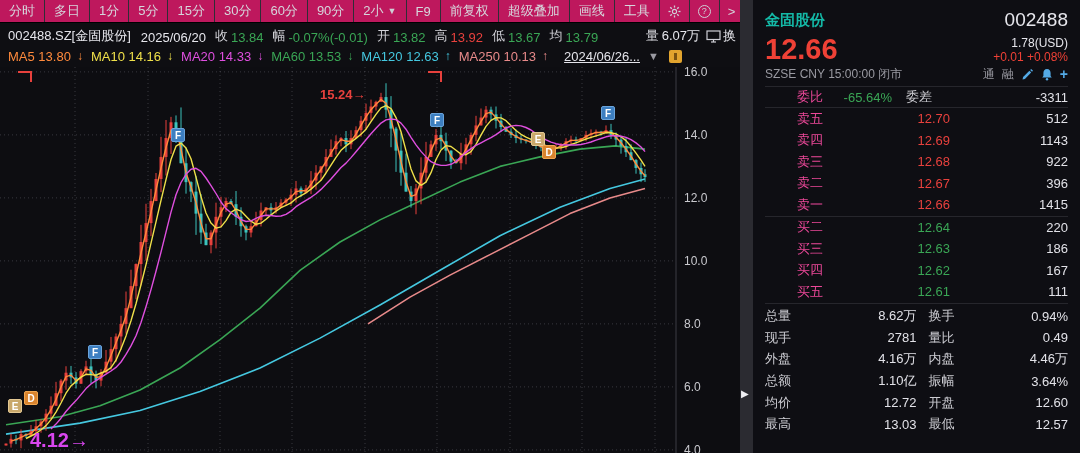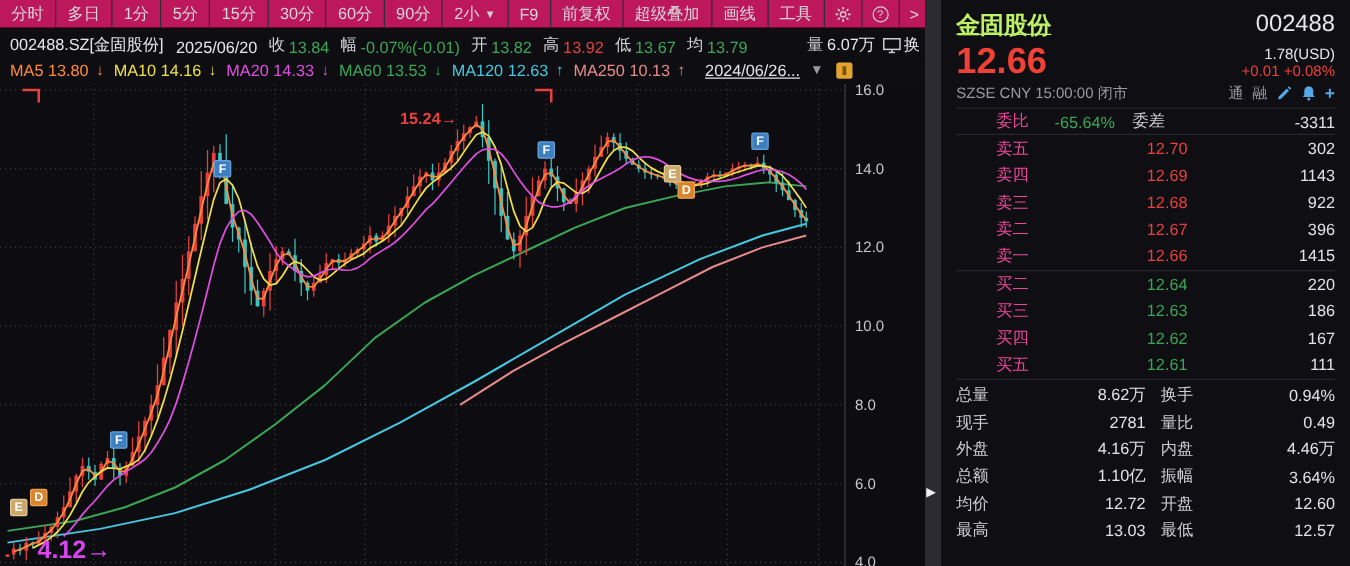--- a/index.html
+++ b/index.html
@@ -56,21 +56,21 @@
 
   
   .divider { width:13px; background:#2b2b31; position:relative; cursor:col-resize; }
   .divider .handle { position:absolute; top:388px; left:1px; color:#f0f0f4; font-size:10px; }
 
   
   .panel { flex:1; background:#0e0e13; padding:0 12px; font-size:13px;
            display:flex; flex-direction:column; }
   .p-head { padding-top:6px; }
   .name-row { height:28px; display:flex; align-items:center; justify-content:space-between; }
-  .stock-name { font-size:19px; font-weight:bold; color:#bef264;text-decoration:underline; }
+  .stock-name { font-size:15px; font-weight:bold; color:#14b8a6; }
   .stock-code { font-size:19px; color:#e6e6ec; }
   .price-row { height:30px; display:flex; align-items:flex-end; justify-content:space-between; }
   .big-price { font-size:29px; font-weight:bold; color:#ef4136; line-height:30px; }
   .price-side { text-align:right; font-size:12px; line-height:14px; }
   .usd { color:#e6e6ec; }
   .chg { color:#ef4136; }
   .meta-row { height:20px; display:flex; align-items:center; justify-content:space-between;
               font-size:12px; color:#9a9aa2; }
   .meta-icons { display:flex; align-items:center; gap:7px; color:#9a9aa2; }
   .blue-ic { color:#54aae6; font-size:14px; font-weight:bold; }
@@ -556,21 +556,21 @@
     <div class="p-row weibi-row">
       <span class="lab">委比</span>
       <span class="mid green">-65.64%</span>
       <span class="lab2">委差</span>
       <span class="end green">-3311</span>
     </div>
 
     <div class="p-row">
         <span class="lab">卖五</span>
         <span class="mid red">12.70</span>
-        <span class="end">302</span>
+        <span class="end">512</span>
       </div>
     <div class="p-row">
         <span class="lab">卖四</span>
         <span class="mid red">12.69</span>
         <span class="end">1143</span>
       </div>
     <div class="p-row">
         <span class="lab">卖三</span>
         <span class="mid red">12.68</span>
         <span class="end">922</span>

